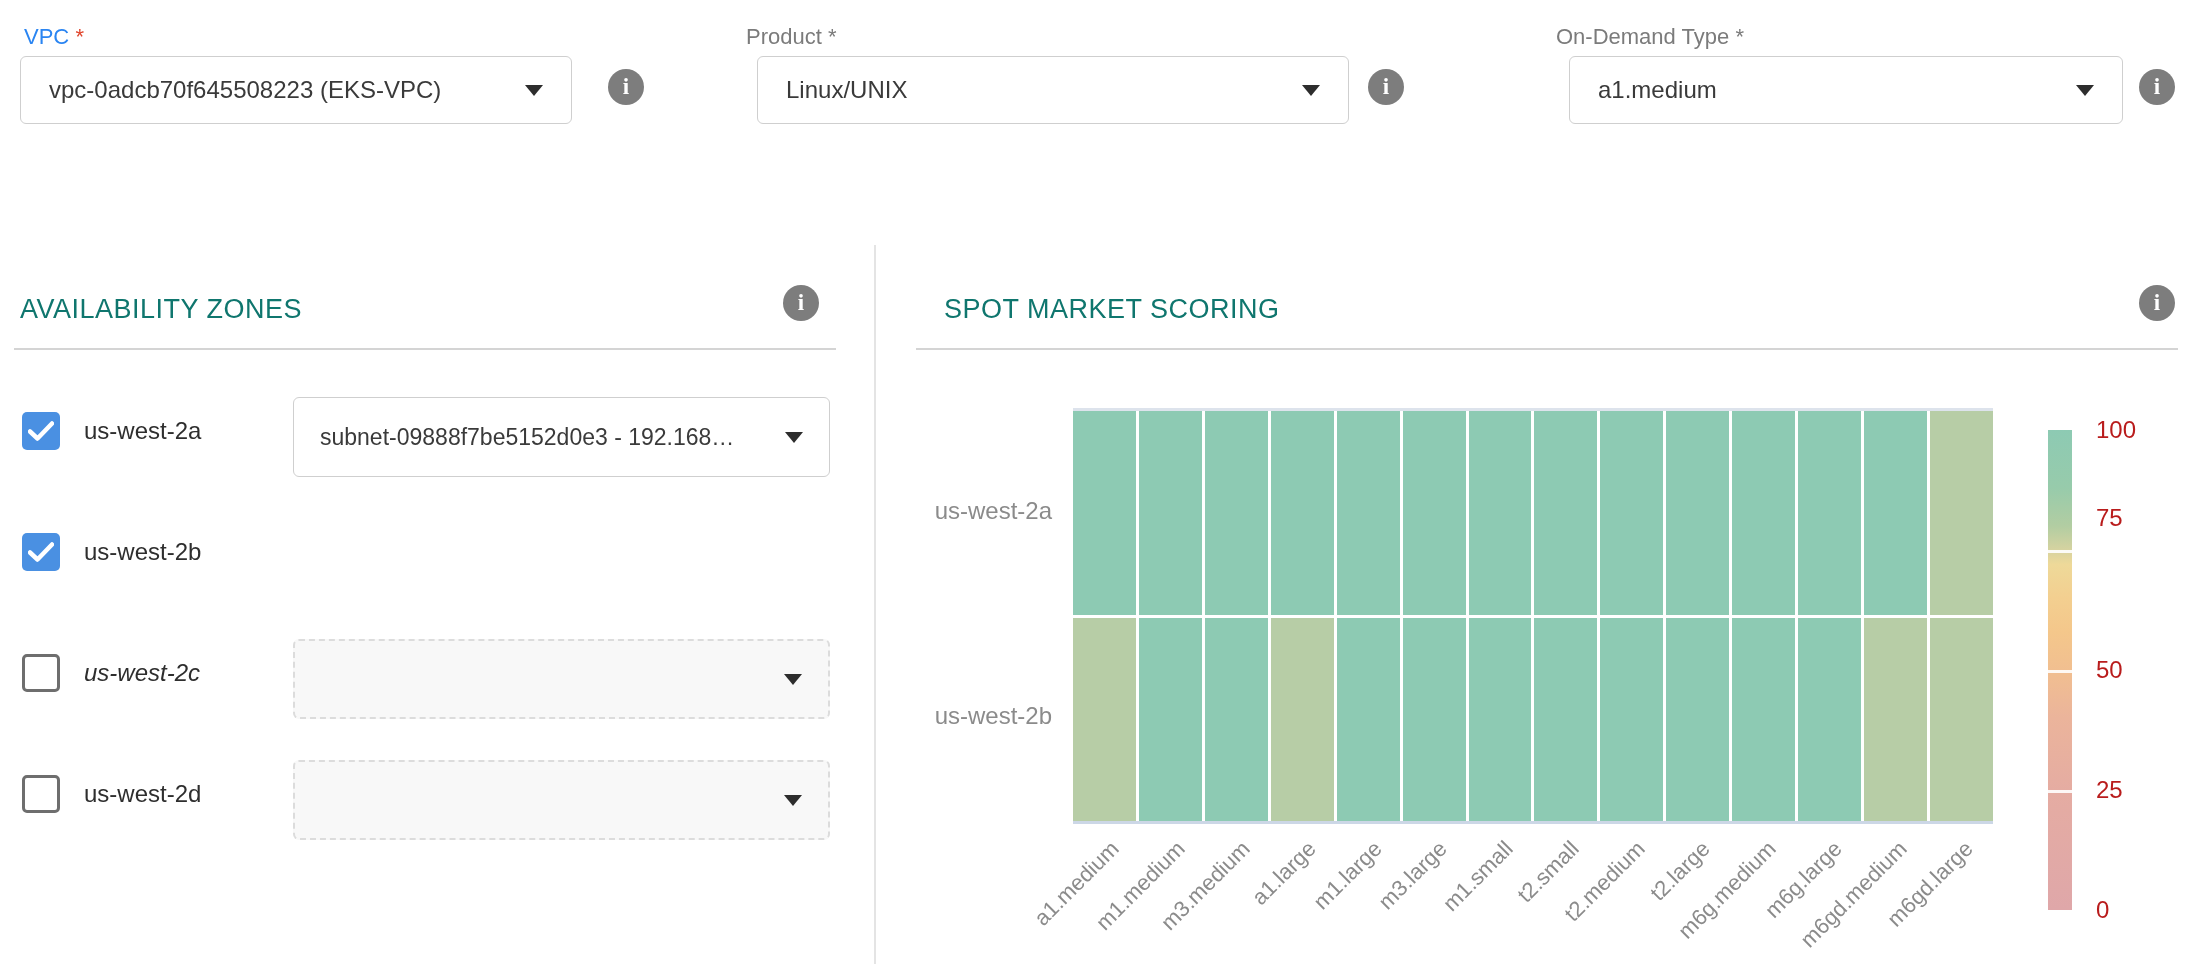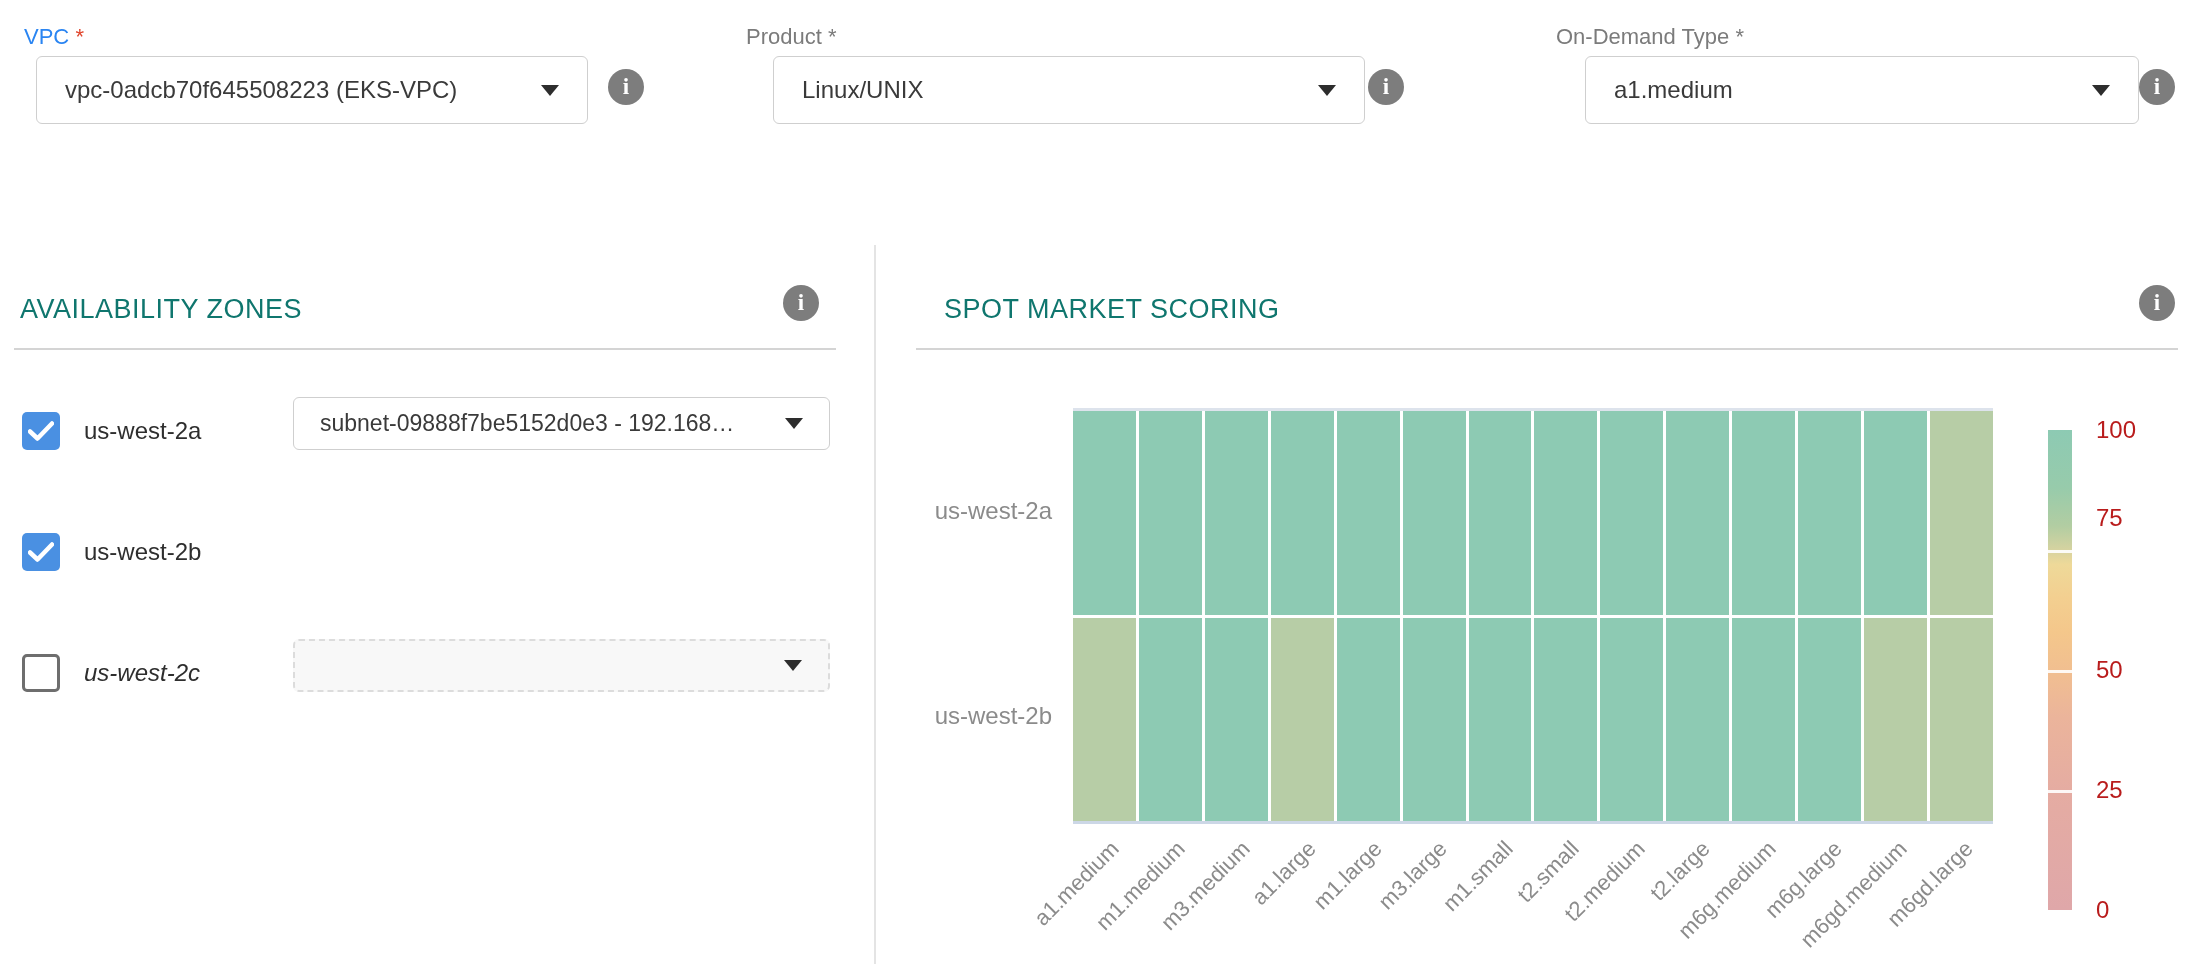--- a/index.html
+++ b/index.html
@@ -6,42 +6,42 @@
   .page{position:relative;width:2196px;height:964px;background:#fff;overflow:hidden;
         font-family:"Liberation Sans","DejaVu Sans",sans-serif;}
 
   
   .field-label{position:absolute;font-size:22px;color:#7b7b7b;white-space:nowrap;}
   .field-label .req{color:#7b7b7b;}
   .field-label.vpc{color:#2a85f2;}
   .field-label.vpc .req{color:#e0452c;}
   .select-box{position:absolute;height:68px;background:#fff;border:1.5px solid #cfcfcf;border-radius:6px;
               box-sizing:border-box;display:flex;align-items:center;justify-content:space-between;
-              padding:0 28px;font-size:24px;color:#3a3a3a;cursor:pointer;margin-left:16px;}
+              padding:0 28px;font-size:24px;color:#3a3a3a;cursor:pointer;}
   .select-box .val{white-space:nowrap;overflow:hidden;text-overflow:ellipsis;}
   .caret{width:0;height:0;border-left:9px solid transparent;border-right:9px solid transparent;
          border-top:11px solid #2d2d2d;margin-left:20px;flex-shrink:0;}
   .info{position:absolute;width:36px;height:36px;border-radius:50%;background:#7d7d7d;color:#fff;
         display:flex;align-items:center;justify-content:center;font-size:23px;font-weight:bold;
         font-family:"Liberation Serif","DejaVu Serif",serif;cursor:pointer;user-select:none;}
 
   
   .section-title{position:absolute;font-size:27px;color:#0f766e;letter-spacing:.5px;white-space:nowrap;}
   .hr{position:absolute;height:2px;background:#d4d4d4;}
   .vdivider{position:absolute;width:2px;background:#e4e4e4;}
 
   
   .az-row{position:absolute;left:0;width:874px;height:68px;}
   .checkbox{position:absolute;left:22px;top:15px;width:38px;height:38px;border-radius:5px;
             box-sizing:border-box;cursor:pointer;display:flex;align-items:center;justify-content:center;}
   .checkbox.checked{background:#4a90e2;}
   .checkbox.unchecked{background:#fff;border:3px solid #6e6e6e;}
   .zone-label{position:absolute;left:84px;top:0;height:68px;display:flex;align-items:center;
               font-size:24px;color:#2e2e2e;}
-  .subnet-select{position:absolute;left:293px;top:0;width:537px;height:53px;background:#fff;
+  .subnet-select{position:absolute;left:293px;top:0;width:537px;height:80px;background:#fff;
                  border:1.5px solid #cfcfcf;border-radius:6px;box-sizing:border-box;display:flex;
                  align-items:center;justify-content:space-between;padding:8px 26px;font-size:23px;
                  color:#3a3a3a;cursor:pointer;}
   .subnet-select .val{white-space:nowrap;overflow:hidden;}
   .subnet-select.empty{border:2px dashed #dcdcdc;background:#f8f8f8;}
 
   
   .hm-grid{position:absolute;left:1073px;top:408px;width:920px;height:410px;display:grid;
            grid-template-columns:repeat(14,1fr);grid-template-rows:1fr 1fr;gap:3px;background:#fff;
            border-top:3px solid #dde3ec;border-bottom:3px solid #ccd7e6;}
@@ -126,20 +126,30 @@
     <div class="checkbox unchecked">
       
     </div>
     <div class="zone-label">us-west-2c</div>
     <div class="subnet-select empty">
       <span class="val"></span>
       <span class="caret"></span>
     </div>
   </div>
 
+  <div class="az-row" style="top:760px;">
+    <div class="checkbox unchecked">
+      
+    </div>
+    <div class="zone-label">us-west-2d</div>
+    <div class="subnet-select empty">
+      <span class="val"></span>
+      <span class="caret"></span>
+    </div>
+  </div>
 
   <div class="section-title" style="left:944px;top:294px;text-align:right;">SPOT MARKET SCORING</div>
   <div class="info" style="left:2139px;top:285px;">i</div>
   <div class="hr" style="left:916px;top:348px;width:1262px;"></div>
 
   <div class="hm-grid">
       <div class="hm-cell" title="us-west-2a / a1.medium : 95" style="background: rgb(141, 202, 179);"></div>
       <div class="hm-cell" title="us-west-2a / m1.medium : 95" style="background: rgb(141, 202, 179);"></div>
       <div class="hm-cell" title="us-west-2a / m3.medium : 95" style="background: rgb(141, 202, 179);"></div>
       <div class="hm-cell" title="us-west-2a / a1.large : 95" style="background: rgb(141, 202, 179);"></div>

